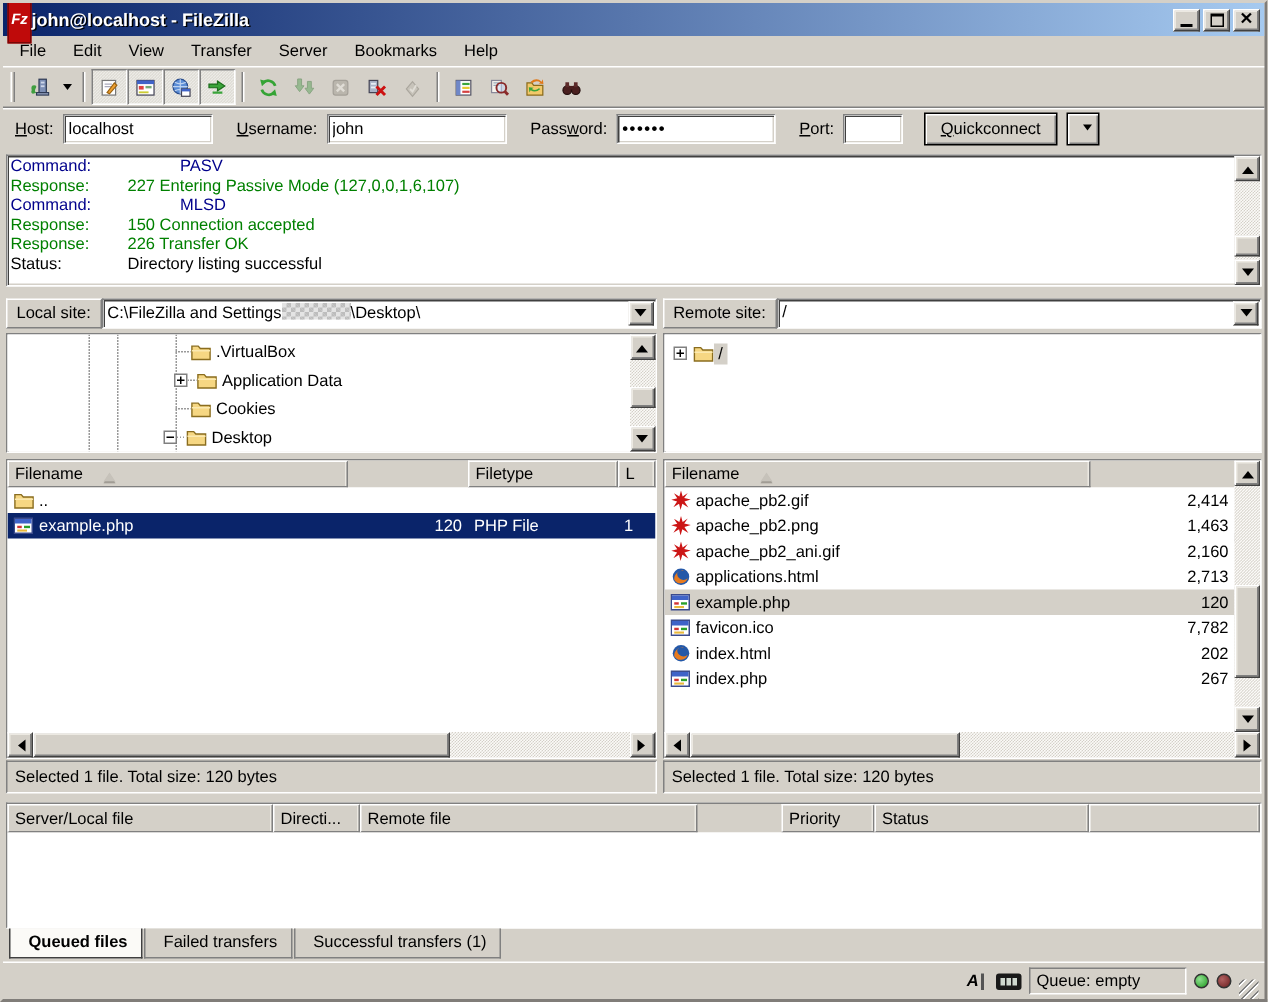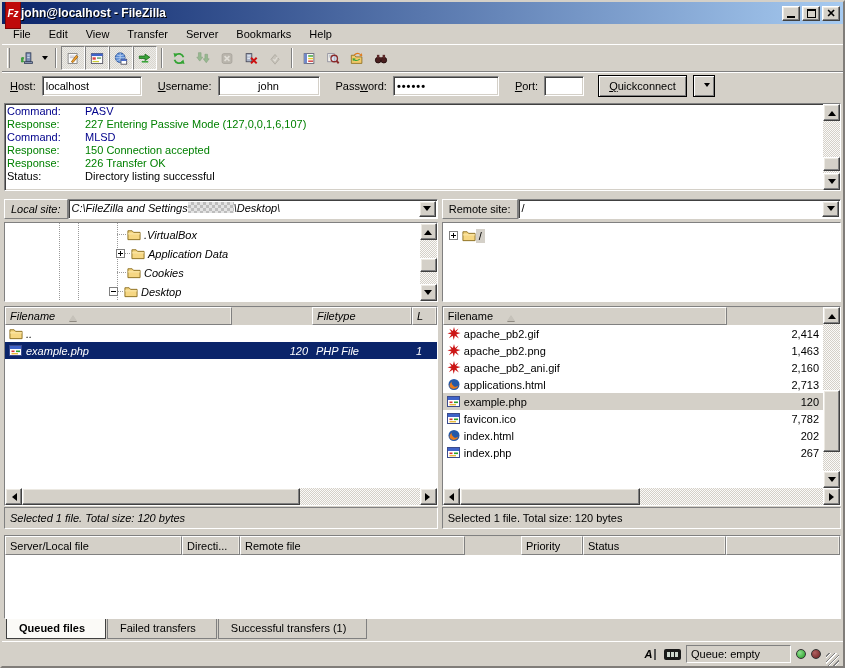--- a/index.html
+++ b/index.html
@@ -41,39 +41,39 @@
   .qlabel { white-space:nowrap; }
   .field { height:20px; border:1px solid; border-color:#808080 #fff #fff #808080; box-shadow:inset 1px 1px 0 #404040, inset -1px -1px 0 #d4d0c8; background:#fff; font-family:"Liberation Sans",sans-serif; font-size:11px; padding:0 3px; }
   .qc-btn { height:22px; padding:0 10px; font-size:11px; background:#d4d0c8; border:1px solid #000; box-shadow:inset 1px 1px 0 #fff, inset -1px -1px 0 #808080; }
   .qc-drop { width:17px; height:22px; }
 
   
   .logwrap { height:88px; margin:3px 2px 0 2px; display:flex; flex:none; }
   .logbox { flex:1; overflow:hidden; padding:1px 0 0 2px; }
   .logline { display:flex; height:13px; line-height:13px; white-space:nowrap; }
   .loglabel { width:78px; flex:none; }
-  .c-command { color:#00008b; }
+  .c-command { color:#00008b;gap:35px; }
   .c-response { color:#008000; }
   .c-status { color:#000; }
 
   
   .vscroll { width:17px; flex:none; display:flex; flex-direction:column; }
   .hscroll { height:17px; flex:none; display:flex; }
   .sbtn { width:17px; height:17px; flex:none; display:flex; align-items:center; justify-content:center; background:#d4d0c8; border:1px solid; border-color:#fff #404040 #404040 #fff; box-shadow:inset -1px -1px 0 #808080, inset 1px 1px 0 #ece9e2; }
   .tri-up { width:0;height:0;border:4px solid transparent;border-bottom:5px solid #000;margin-top:-3px; }
   .tri-down { width:0;height:0;border:4px solid transparent;border-top:5px solid #000;margin-bottom:-3px; }
   .tri-left { width:0;height:0;border:4px solid transparent;border-right:5px solid #000;margin-left:-3px; }
   .tri-right { width:0;height:0;border:4px solid transparent;border-left:5px solid #000;margin-right:-3px; }
   .strack { flex:1; position:relative; }
   .sthumb { position:absolute; background:#d4d0c8; border:1px solid; border-color:#fff #404040 #404040 #fff; box-shadow:inset -1px -1px 0 #808080, inset 1px 1px 0 #ece9e2; }
 
   
   .panes { height:330px; display:flex; margin:6px 2px 0 2px; flex:none; }
   .pane { display:flex; flex-direction:column; }
-  .pane.local { width:452px;font-style:italic; }
+  .pane.local { width:452px; }
   .pane.remote { width:416px; }
   .vsplit { width:4px; flex:none; }
   .siterow { height:24px; display:flex; align-items:center; flex:none; }
   .sitelabel { padding:3px 6px; border:1px solid; border-color:#fff #808080 #808080 #fff; background:#d4d0c8; flex:none; }
   .combo { flex:1; display:flex; height:20px; border:1px solid; border-color:#808080 #fff #fff #808080; box-shadow:inset 1px 1px 0 #404040; background:#fff; }
   .combotext { flex:1; padding:2px 3px; white-space:nowrap; overflow:hidden; }
   .combobtn { width:17px; height:16px; margin:1px; }
   .redact { display:inline-block; width:46px; height:11px; vertical-align:-1px; background-image:linear-gradient(45deg,#bdbdbd 25%,transparent 25%,transparent 75%,#bdbdbd 75%),linear-gradient(45deg,#bdbdbd 25%,transparent 25%,transparent 75%,#bdbdbd 75%); background-color:#e4e4e4; background-size:6px 6px; background-position:0 0,3px 3px; }
 
   .treebox { height:80px; display:flex; flex:none; margin-top:1px; }
@@ -102,21 +102,21 @@
   .lrow.sel-inactive { background:#d4d0c8; }
   .icon13 { width:14px; height:13px; flex:none; display:inline-flex; }
 
   .statusline { height:22px; margin-top:1px; border:1px solid; border-color:#808080 #fff #fff #808080; display:flex; align-items:center; padding:0 5px; flex:none; background:#d4d0c8; }
 
   
   .queuepanel { height:84px; margin:8px 2px 0 2px; border:1px solid; border-color:#808080 #fff #fff #808080; background:#fff; display:flex; flex-direction:column; flex:none; }
   .queueheader { height:19px; display:flex; flex:none; background:#d4d0c8; }
   .queuebody { flex:1; background:#fff; }
   .tabsrow { height:22px; display:flex; align-items:flex-start; padding-left:4px; flex:none; }
-  .tab { padding:3px 20px 4px 12px; background:#d4d0c8; border:1px solid #808080; border-top:none; margin-right:1px; }
+  .tab { padding:3px 9px 4px 12px; background:#d4d0c8; border:1px solid #808080; border-top:none; margin-right:1px; }
   .tab.active { background:#fbfaf7; font-weight:bold; border-color:#404040; position:relative; z-index:2; }
 
   
   .statusbar { height:25px; display:flex; align-items:center; justify-content:flex-end; gap:5px; padding:0 4px; flex:none; border-top:1px solid #fff; }
   .sb-ico { width:17px; height:16px; display:flex; align-items:center; justify-content:center; }
   .ascii-ind { font-weight:bold; font-style:italic; font-size:11px; border-right:2px solid #555; padding-right:2px; line-height:11px; }
   .speed-ind { width:17px; height:11px; background:#1a1a1a; border-radius:2px; display:flex; align-items:center; justify-content:center; gap:1px; }
   .speed-ind i { width:3px; height:5px; background:#cfd8cf; display:block; }
   .queuefield { width:105px; height:18px; border:1px solid; border-color:#808080 #fff #fff #808080; background:#d4d0c8; display:flex; align-items:center; padding:0 4px; }
   .led { width:10px; height:10px; border-radius:50%; border:1px solid #333; }
@@ -268,21 +268,21 @@
           <rect x="3" y="3.5" width="3" height="4" fill="#5d2a2a"></rect>
           <rect x="10" y="3.5" width="3" height="4" fill="#5d2a2a"></rect>
         </svg>
     </button>
   </div>
 
   <div class="quickbar">
     <span class="qlabel"><span></span><u>H</u><span>ost:</span></span>
     <input class="field" style="width: 100px;" value="localhost">
     <span class="qlabel" style="margin-left:10px"><span></span><u>U</u><span>sername:</span></span>
-    <input class="field" style="width: 102px; text-align: center;" value="john">
+    <input class="field" style="width: 120px;" value="john">
     <span class="qlabel" style="margin-left:10px"><span>Pass</span><u>w</u><span>ord:</span></span>
     <input class="field" style="width: 106px; font-weight: bold; letter-spacing: 1px;" value="••••••">
     <span class="qlabel" style="margin-left:10px"><span></span><u>P</u><span>ort:</span></span>
     <input class="field" style="width: 40px;" value="">
     <button class="qc-btn" style="margin-left:8px"><span></span><u>Q</u><span>uickconnect</span></button>
     <button class="qc-btn qc-drop">
         <div class="arrow-down" style="margin:0 auto"></div>
       </button>
   </div>
 

